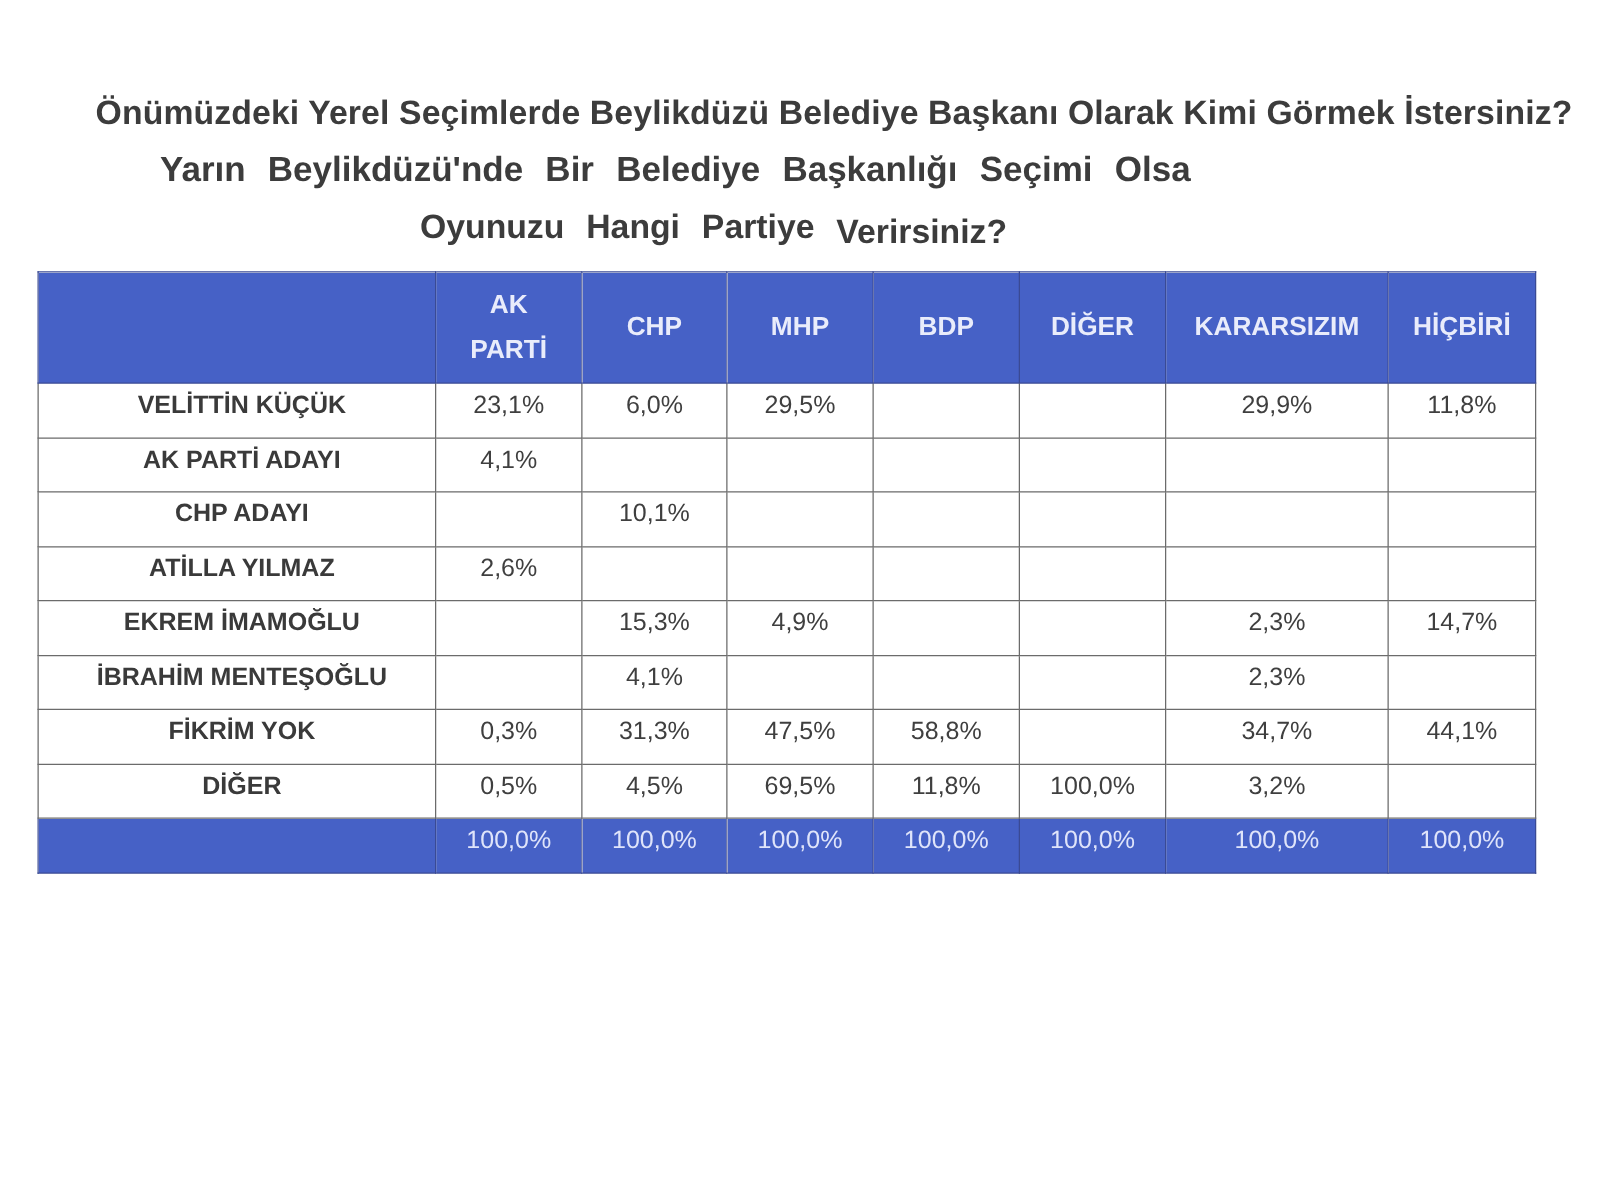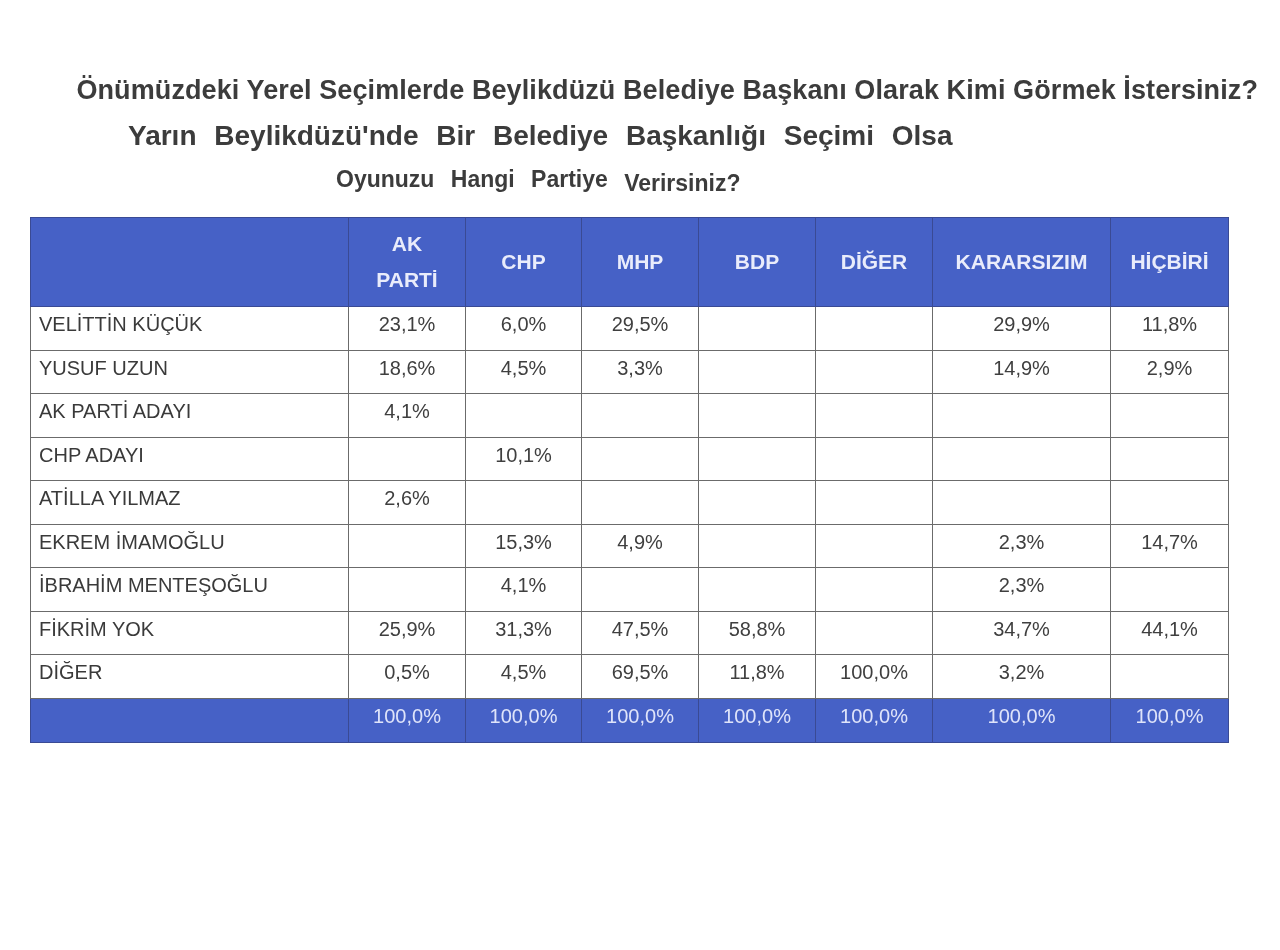--- a/index.html
+++ b/index.html
@@ -14,41 +14,41 @@
     text-align: right; padding-right: 22px; box-sizing: border-box;
     letter-spacing: 0.1px;
     margin-top: 17px;
   }
   .subtitle1 {
     position: absolute; left: 128px; top: 120px;
     font-weight: bold; font-size: 28px; color: #3c3c3c; word-spacing: 10px;
   }
   .subtitle2 {
     position: absolute; left: 336px; top: 166px;
-    font-weight: bold; font-size: 23px; color: #3c3c3c; word-spacing: 10px;
+    font-weight: bold; font-size: 27px; color: #3c3c3c; word-spacing: 10px;
   }
   .subtitle2 .sub-last { position: relative; top: 4px; word-spacing: 0; }
   table.poll {
     position: absolute; left: 30px; top: 217px;
     border-collapse: collapse; table-layout: fixed; width: 1198px; padding-left: 39px;
   }
   table.poll th, table.poll td {
     border: 1.5px solid #6b6b6b; padding: 0; overflow: hidden; white-space: nowrap;
   }
   table.poll thead th {
     background: #4661c6; color: #e9ecfb; font-weight: bold; font-size: 21px;
     height: 88px; text-align: center; line-height: 36px;
     border-color: #3a4a94;
   }
   table.poll tbody td {
     height: 43.5px; font-size: 20px; color: #3f3f3f; text-align: center;
     vertical-align: top; padding-top: 6px; box-sizing: border-box;
   }
   table.poll tbody td.name {
-    text-align: left; font-weight: normal; padding-left: 8px; color: #3a3a3a;
+    text-align: center; font-weight: bold; padding-left: 8px; color: #3a3a3a;
   }
   table.poll tfoot td {
     background: #4661c6; color: #dfe4fa; font-size: 20px; text-align: center;
     height: 44px; border-color: #3a4a94; vertical-align: top; padding-top: 6px;
     box-sizing: border-box;
   }
 </style>
 </head>
 <body>
 
@@ -90,30 +90,20 @@
         <td class="name">VELİTTİN KÜÇÜK</td>
         <td>23,1%</td>
         <td>6,0%</td>
         <td>29,5%</td>
         <td></td>
         <td></td>
         <td>29,9%</td>
         <td>11,8%</td>
       </tr>
       <tr>
-        <td class="name">YUSUF UZUN</td>
-        <td>18,6%</td>
-        <td>4,5%</td>
-        <td>3,3%</td>
-        <td></td>
-        <td></td>
-        <td>14,9%</td>
-        <td>2,9%</td>
-      </tr>
-      <tr>
         <td class="name">AK PARTİ ADAYI</td>
         <td>4,1%</td>
         <td></td>
         <td></td>
         <td></td>
         <td></td>
         <td></td>
         <td></td>
       </tr>
       <tr>
@@ -151,21 +141,21 @@
         <td></td>
         <td>4,1%</td>
         <td></td>
         <td></td>
         <td></td>
         <td>2,3%</td>
         <td></td>
       </tr>
       <tr>
         <td class="name">FİKRİM YOK</td>
-        <td>25,9%</td>
+        <td>0,3%</td>
         <td>31,3%</td>
         <td>47,5%</td>
         <td>58,8%</td>
         <td></td>
         <td>34,7%</td>
         <td>44,1%</td>
       </tr>
       <tr>
         <td class="name">DİĞER</td>
         <td>0,5%</td>

